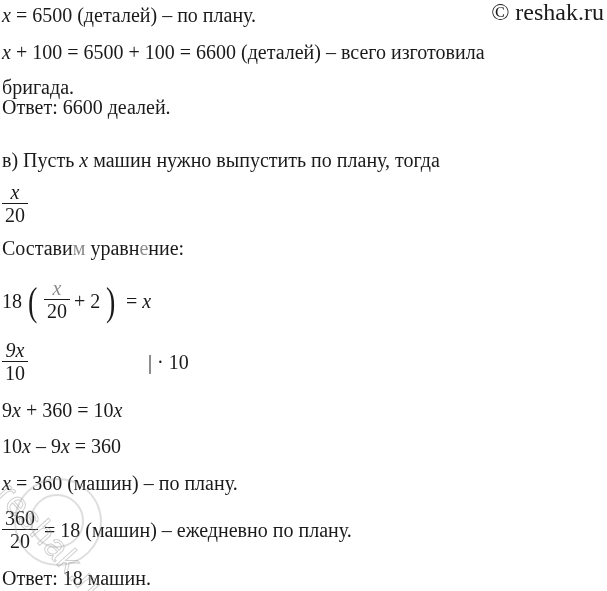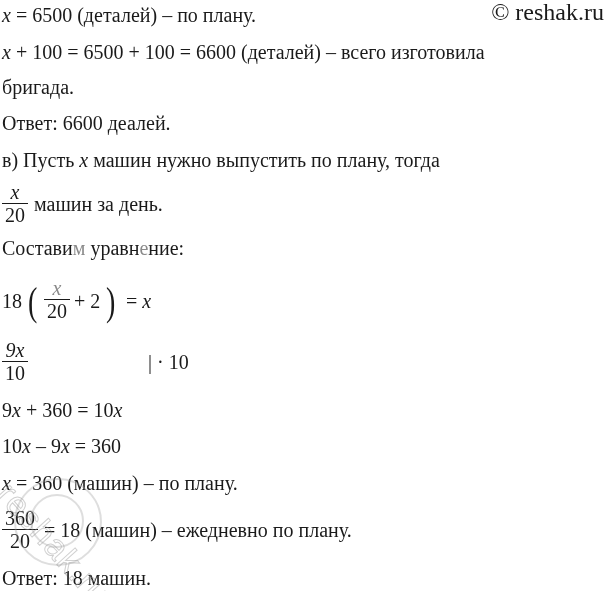--- a/index.html
+++ b/index.html
@@ -40,33 +40,32 @@
 <div class="line" style="top:3px;">
   <span class="i">x</span><span> = 6500 (деталей) – по плану.</span>
 </div>
 
 <div class="line" style="top:40px;">
   <span class="i">x</span><span> + 100 = 6500 + 100 = 6600 (деталей) – всего изготовила</span>
 </div>
 
 <div class="line" style="top:75px;">бригада.</div>
 
-<div class="line" style="top:111px;text-align:right;">Ответ: 6600 деалей.</div>
+<div class="line" style="top:95px;text-align:right;">Ответ: 6600 деалей.</div>
 
 <div class="line" style="top:148px;">
   <span>в) Пусть </span><span class="i">x</span><span> машин нужно выпустить по плану, тогда</span>
 </div>
 
 <div style="position:absolute; top:182px; left:2px; height:50px; width:300px;">
   <div class="frac" style="width:26px;">
     <span class="num i">x</span>
     <span class="bar"></span>
     <span class="den">20</span>
   </div>
-  <span style="position:absolute; left:32px; top:11px; white-space:nowrap;">машин за день.</span>
 </div>
 
 <div class="line" style="top:236px;text-align:right;">
   <span>Состави</span><span class="grey">м</span><span> уравн</span><span class="grey">е</span><span>ние:</span>
 </div>
 
 <div style="position:absolute; top:278px; left:2px; height:50px; width:300px;">
   <span style="position:absolute; left:0; top:12px;">18</span>
   <span class="paren" style="left:24px; top:4px;">(</span>
   <div class="frac" style="left:42px; width:26px;">

